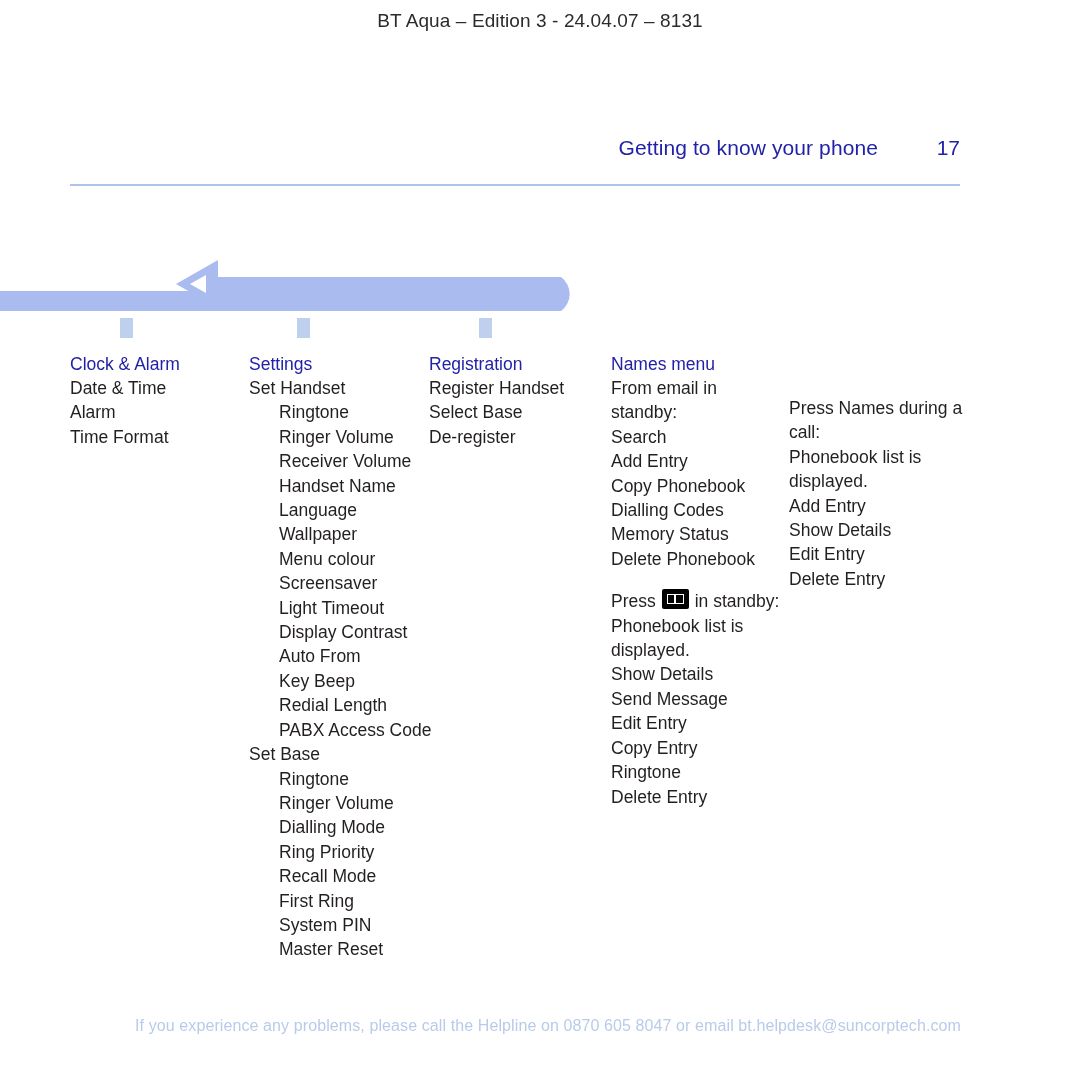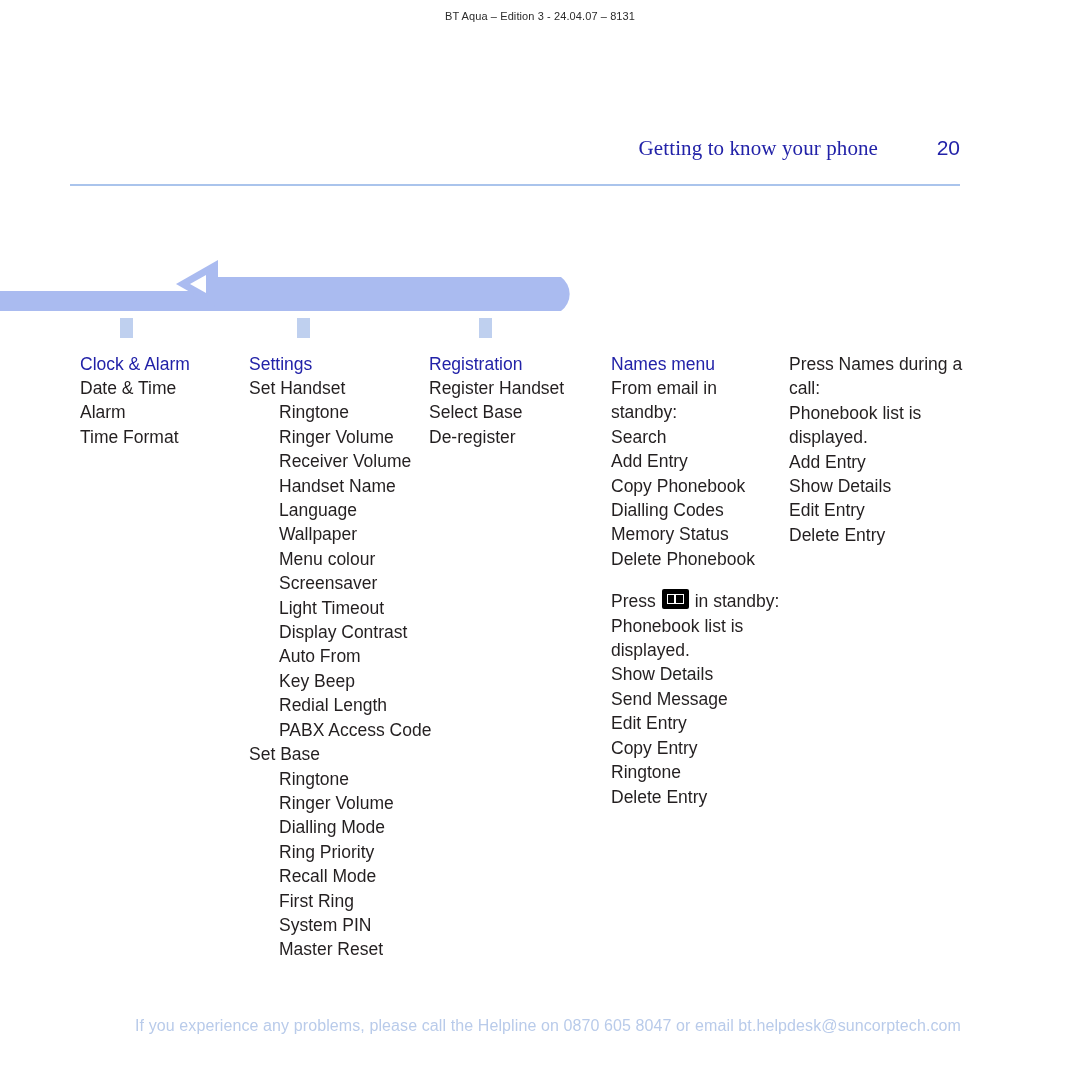--- a/index.html
+++ b/index.html
@@ -16,41 +16,40 @@
     overflow: hidden;
   }
 
   
   .running-head {
     position: absolute;
     top: 10px;
     left: 0;
     width: 1080px;
     text-align: center;
-    font-size: 11px;
+    font-size: 19px;
     color: #2b2b2b;
     letter-spacing: 0.1px;
   }
 
   
   .title-row {
     position: absolute;
     top: 136px;
     left: 70px;
     width: 890px;
     display: flex;
     align-items: baseline;
     justify-content: flex-end;
   }
   .chapter-title {
     font-size: 21px;
     color: #2222a8;
     font-weight: normal;
     letter-spacing: 0.1px;
-    font-family: Liberation Serif, serif;
   }
   .page-number {
     font-size: 21px;
     color: #2222a8;
     width: 62px;
     text-align: right;
     margin-left: 20px;
   }
   .title-rule {
     position: absolute;
@@ -87,25 +86,25 @@
     position: absolute;
     top: 352px;
     left: 0;
     width: 1080px;
     height: 640px;
   }
   .col {
     position: absolute;
     top: 0;
   }
-  .col-1 { left: 80px;  width: 175px; }
+  .col-1 { left: 70px;  width: 175px; }
   .col-2 { left: 249px; width: 180px; }
   .col-3 { left: 429px; width: 180px; }
   .col-4 { left: 611px; width: 175px; }
-  .col-5 { left: 789px; width: 200px; }
+  .col-5 { left: 789px; width: 200px; margin-top: 44px; }
 
   .col-head {
     font-size: 17.5px;
     color: #2222a8;
     line-height: 24px;
     margin: 0 0 0 0;
     white-space: nowrap;
   }
   .item {
     font-size: 17.5px;
@@ -168,21 +167,21 @@
     letter-spacing: 0.1px;
   }
 </style>
 </head>
 <body>
 
 <div class="running-head">BT Aqua – Edition 3 -  24.04.07 – 8131</div>
 
 <div class="title-row">
   <div class="chapter-title">Getting to know your phone</div>
-  <div class="page-number">20</div>
+  <div class="page-number">17</div>
 </div>
 <div class="title-rule"></div>
 
 <div class="flow-graphic">
   <svg width="612" height="72" viewBox="0 0 612 72" xmlns="http://www.w3.org/2000/svg">
 
     <path d="M0 53 L561 53 A21 21 0 0 0 561 19 L190 19 L190 33 L0 33 Z" fill="#aabbf0"></path>
 
     <path d="M176 26 L218 2 L218 50 Z" fill="#aabbf0"></path>
 

